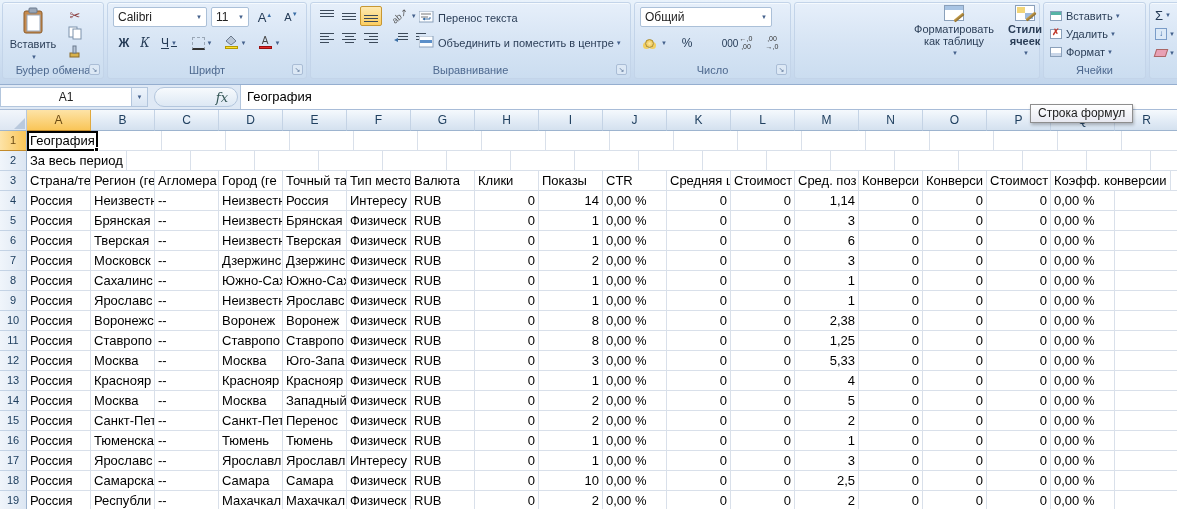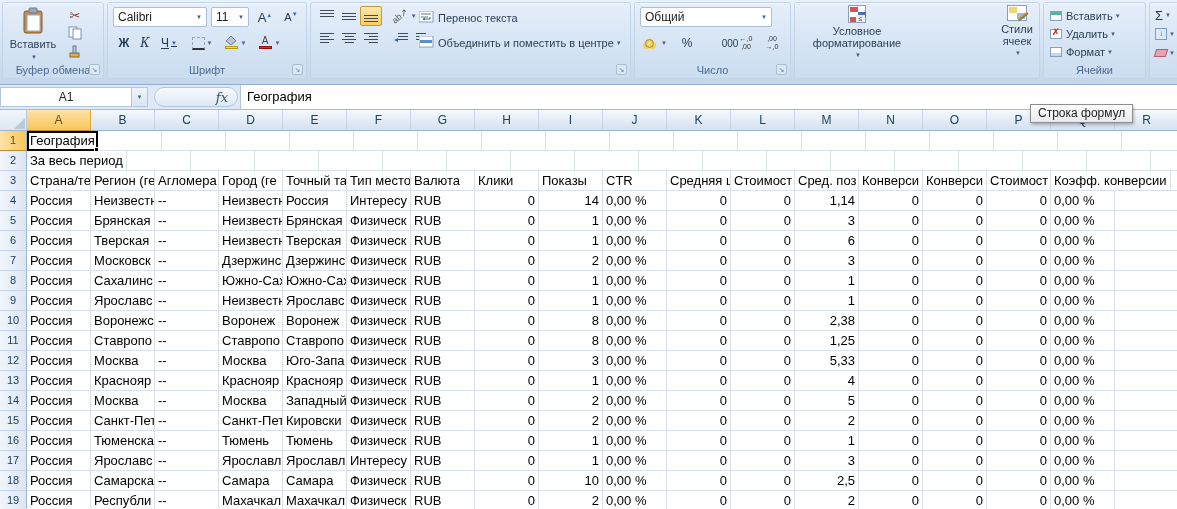--- a/index.html
+++ b/index.html
@@ -278,20 +278,21 @@
     <div class="rowbtn" style="left:108px;top:31px;">
       <span class="ico">
         <svg width="15" height="12">
             <rect x="0" y="0" width="14" height="11" fill="#fbfdff" stroke="#8aa0ba"></rect>
             <rect x="1" y="4" width="12" height="3" fill="#5b8fc9"></rect>
           </svg>
       </span>
       <span class="lbl">Объединить и поместить в центре</span>
       <span class="caret">▼</span>
     </div>
+    <div class="grp-label">Выравнивание</div>
     <div class="launcher">↘</div>
   </div>
 
   <div class="grp" style="left:634px;width:157px;">
     <div class="combo" style="left:5px;top:4px;width:132px;">
       <span>Общий</span>
       <span class="caret">▼</span>
     </div>
     <div class="btn" style="left:5px;top:30px;width:32px;height:20px;">
       <span class="coin"></span>
@@ -309,31 +310,29 @@
     </div>
     <div class="btn" style="left:125px;top:30px;width:24px;height:20px;flex-direction:column;font-size:7px;line-height:8px;color:#333;">
       <span>,00</span>
         <span>→,0</span>
     </div>
     <div class="grp-label">Число</div>
     <div class="launcher">↘</div>
   </div>
 
   <div class="grp" style="left:794px;width:246px;">
-    <div class="stackbtn" style="left:8px;top:2px;width:108px;height:62px;">
-      <span class="grid-ico cf-ico ico">
-        <i style="left:1px;top:1px;background:#d9534f;"></i>
-          <i style="left:9px;top:6px;background:#4a6fb5;"></i>
-        <i style="left:1px;top:11px;background:#d9534f;"></i>
-          <i style="right:0;bottom:0;width:9px;height:7px;background:#e8eef6;font-style:normal;font-size:7px;line-height:7px;text-align:center;color:#333;">≤</i>
-      </span>
-      <span style="margin-top:2px;">Условное форматирование</span>
-      <span class="caret">▼</span>
-    </div>
-    <div class="stackbtn" style="left:200px;top:2px;width:44px;height:62px;">
+    <div class="stackbtn" style="left:120px;top:2px;width:78px;height:62px;">
+      <span class="grid-ico ico" style="width:20px;height:16px;">
+        <i style="position:absolute;left:0;top:0;width:18px;height:4px;background:#a8c4e4;"></i>
+        <span class="brush" style="right:-2px;bottom:1px;"></span>
+      </span>
+      <span style="margin-top:2px;">Форматировать как таблицу</span>
+      <span class="caret">▼</span>
+    </div>
+    <div class="stackbtn" style="left:208px;top:2px;width:44px;height:62px;font-weight:bold;">
       <span class="grid-ico ico" style="width:20px;height:16px;">
         <i style="position:absolute;left:1px;top:1px;width:8px;height:6px;background:#f2d578;"></i>
         <i style="position:absolute;right:1px;bottom:1px;width:8px;height:6px;background:#9db9dd;"></i>
         <span class="brush" style="right:-3px;bottom:2px;"></span>
       </span>
       <span style="margin-top:2px;">Стили ячеек</span>
       <span class="caret">▼</span>
     </div>
   </div>
 
@@ -703,21 +702,21 @@
         <div class="cell num">0</div>
         <div class="cell spill">0,00 %</div>
         <div class="cell"></div>
       </div>
       <div class="grow">
         <div class="rh">15</div>
         <div class="cell">Россия</div>
         <div class="cell">Санкт-Пет</div>
         <div class="cell">--</div>
         <div class="cell">Санкт-Пет</div>
-        <div class="cell">Кировски</div>
+        <div class="cell">Перенос</div>
         <div class="cell">Физическ</div>
         <div class="cell">RUB</div>
         <div class="cell num">0</div>
         <div class="cell num">2</div>
         <div class="cell">0,00 %</div>
         <div class="cell num">0</div>
         <div class="cell num">0</div>
         <div class="cell num">2</div>
         <div class="cell num">0</div>
         <div class="cell num">0</div>

